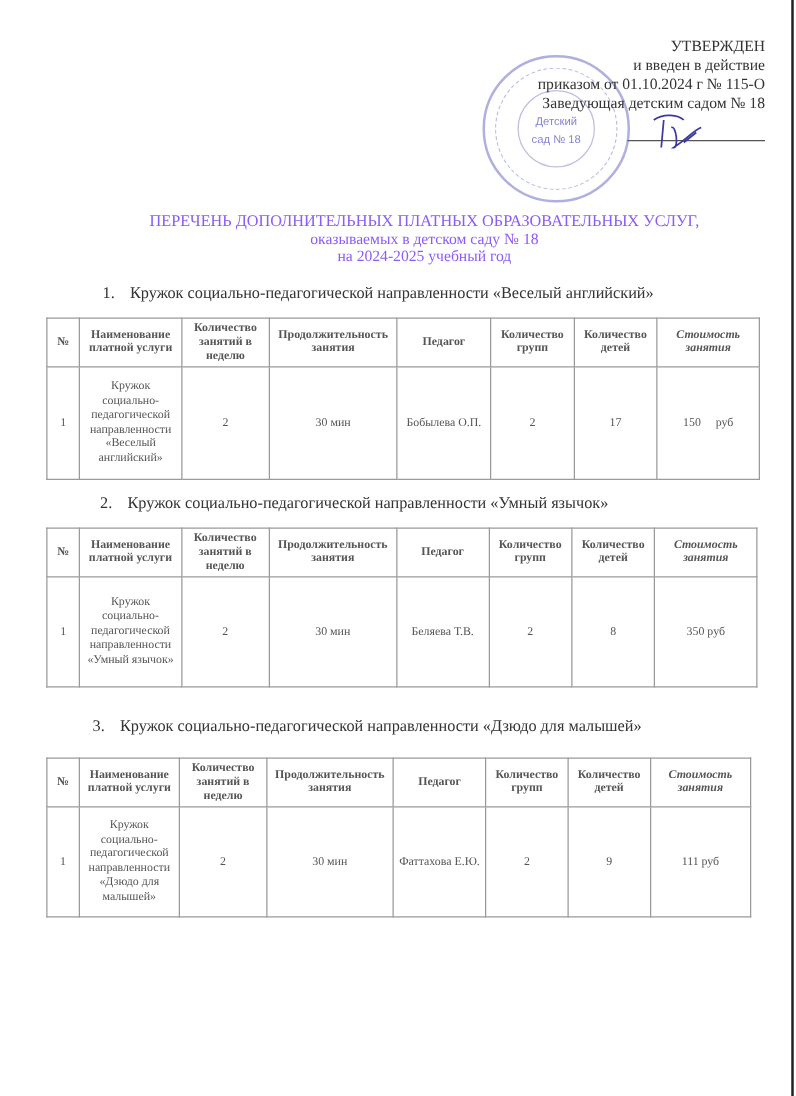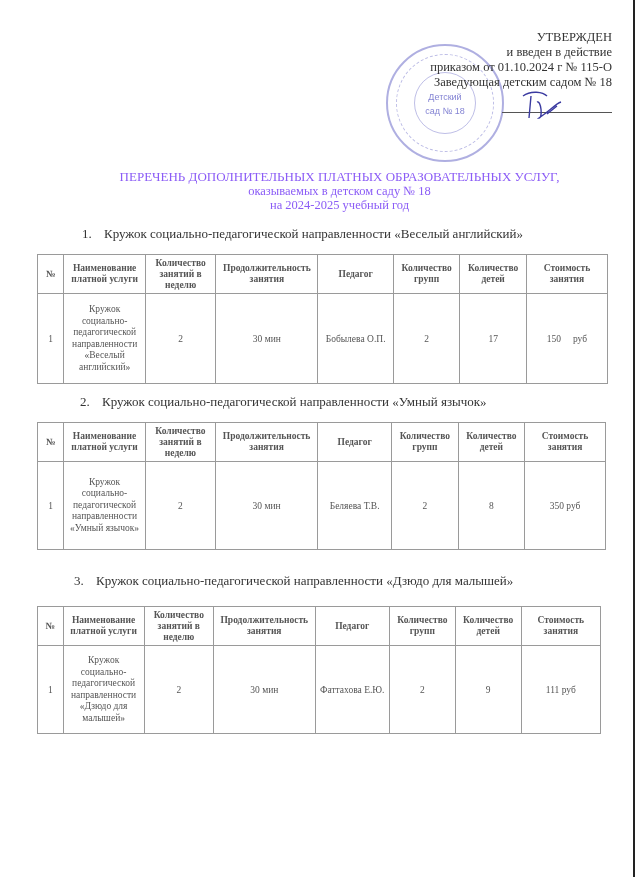--- a/index.html
+++ b/index.html
@@ -58,21 +58,21 @@
   table.svc th { font-weight: bold; font-size: 9.5px; line-height: 11px; color: #555; height: 38px; }
   table.svc td { font-size: 9.5px; line-height: 12px; color: #555; }
   table.svc td.name { font-size: 9.5px; line-height: 11.5px; }
   .c-num { width: 25px; }
   .c-name { width: 80px; }
   .c-freq { width: 70px; border-radius: 18px; }
   .c-dur { width: 100px; }
   .c-teacher { width: 80px; }
   .c-groups { width: 65px; }
   .c-kids { width: 65px; }
-  .c-price { width: 85px; }
+  .c-price { width: 85px; font-style: italic; }
 </style>
 </head>
 <body>
 
 <div class="scan-edge"></div>
 
 <div class="stamp">
   <div class="stamp-text">
     <div>Детский</div>
     <div>сад № 18</div>

